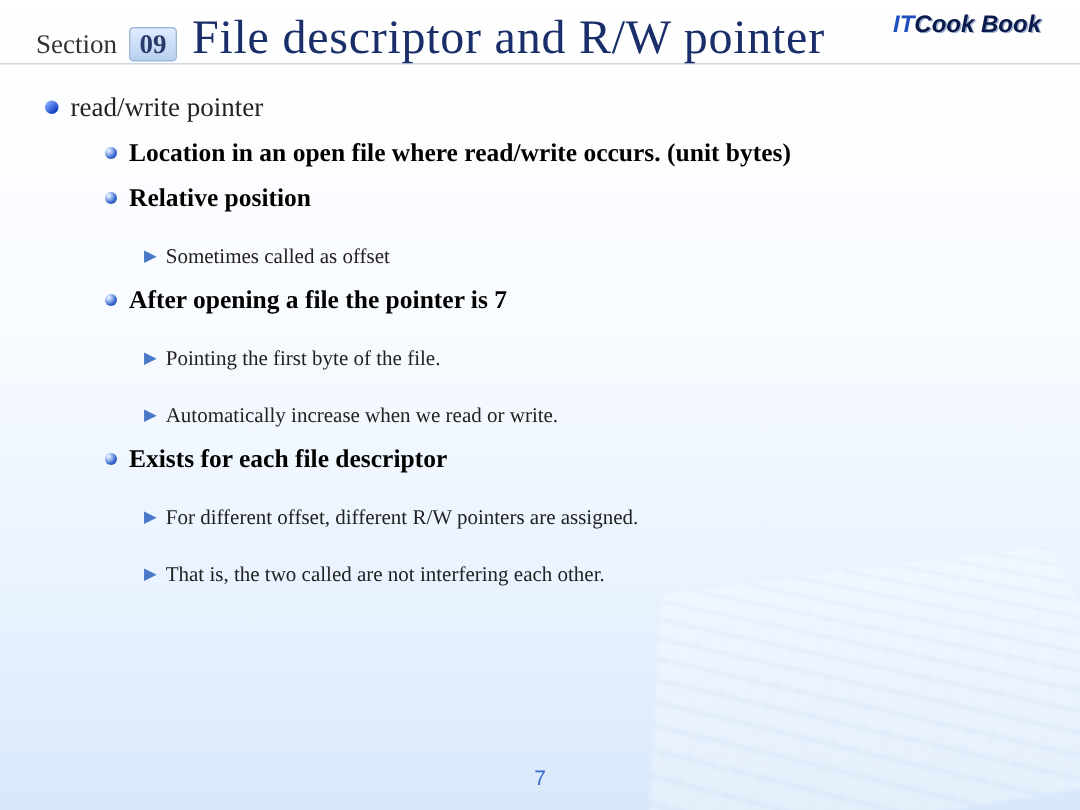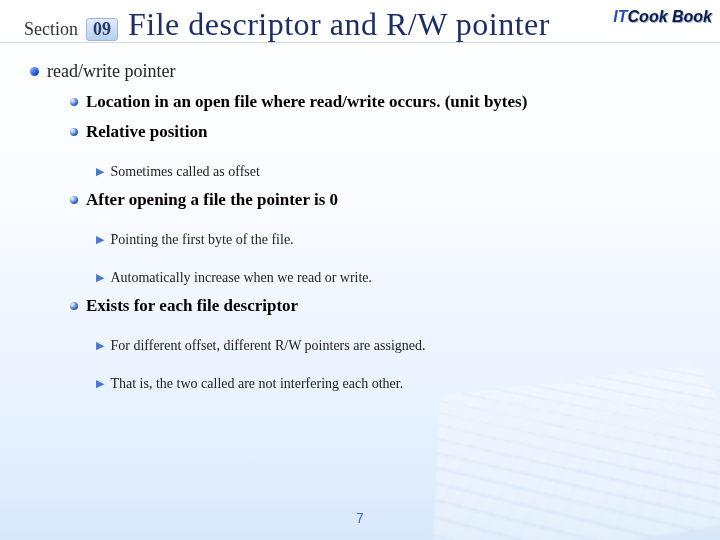--- a/index.html
+++ b/index.html
@@ -37,21 +37,21 @@
   }
   .section-title {
     font-size: 32px;
     color: #1a2e6a;
     font-weight: 400;
     letter-spacing: 0.5px;
   }
   .logo {
     position: absolute;
     top: 8px;
-    right: 8px;
+    right: 26px;
     font-family: 'Arial', sans-serif;
     font-weight: bold;
     font-style: italic;
     font-size: 16px;
   }
   .logo-it { color: #2050c0; }
   .logo-cookbook {
     color: #0a1a4a;
     text-shadow: 1px 1px 0 #a0b0d0;
   }
@@ -156,21 +156,21 @@
   </div>
 
   <div class="lvl2">
     <span class="lvl2-bullet"></span><span class="lvl2-text">Relative position</span>
   </div>
   <div class="lvl3">
     <span class="lvl3-bullet">▶</span><span class="lvl3-text">Sometimes called as offset</span>
   </div>
 
   <div class="lvl2">
-    <span class="lvl2-bullet"></span><span class="lvl2-text">After opening a file the pointer is 0</span>
+    <span class="lvl2-bullet"></span><span class="lvl2-text">After opening a file the pointer is 7</span>
   </div>
   <div class="lvl3">
     <span class="lvl3-bullet">▶</span><span class="lvl3-text">Pointing the first byte of the file.</span>
   </div>
   <div class="lvl3">
     <span class="lvl3-bullet">▶</span><span class="lvl3-text">Automatically increase when we read or write.</span>
   </div>
 
   <div class="lvl2">
     <span class="lvl2-bullet"></span><span class="lvl2-text">Exists for each file descriptor</span>

